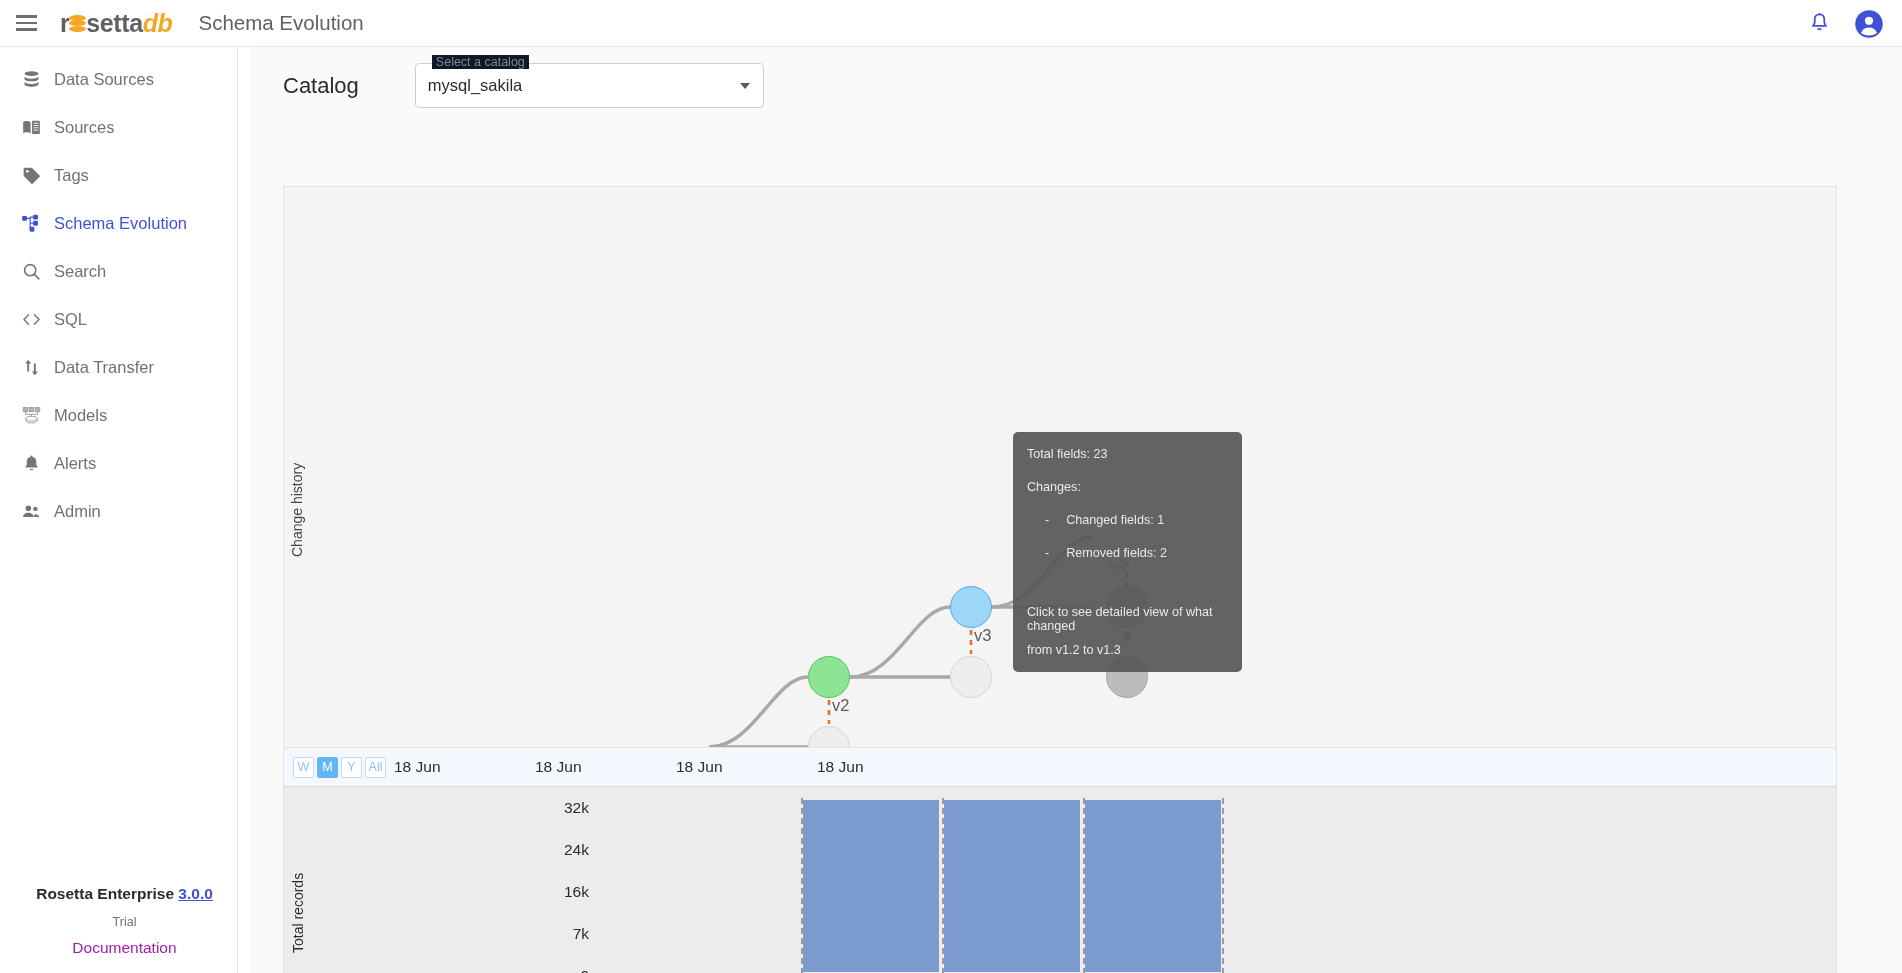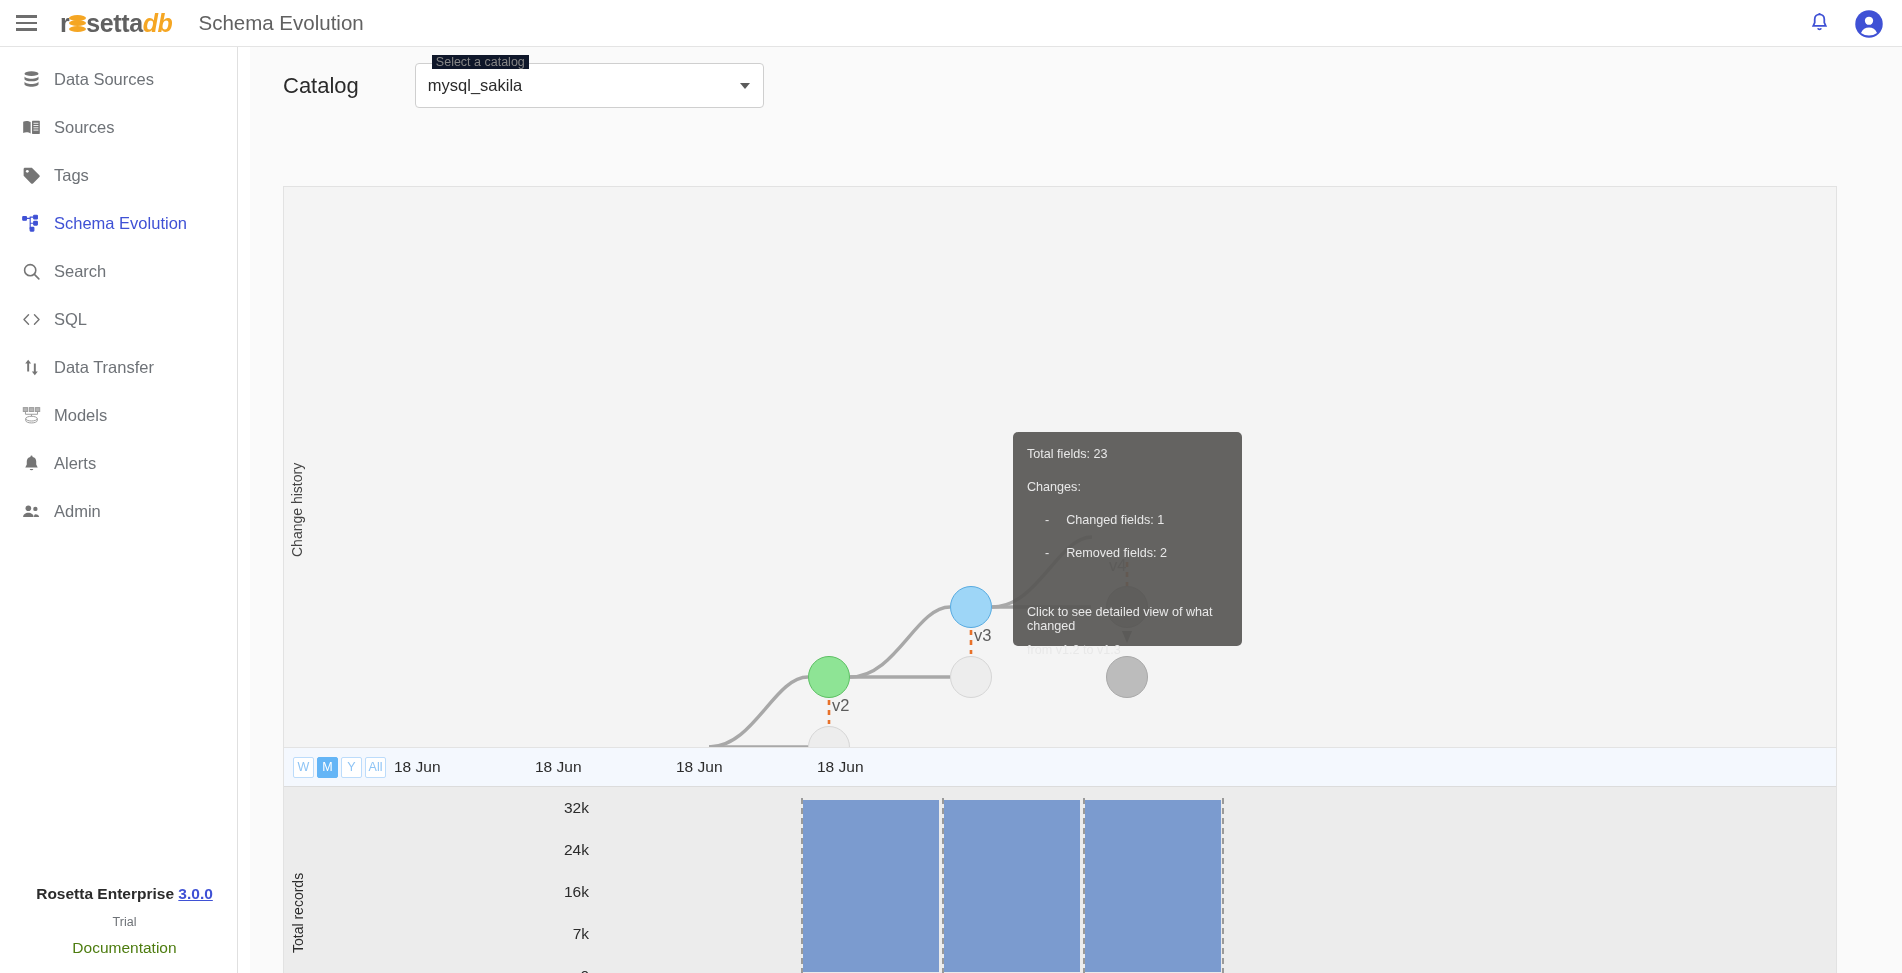--- a/index.html
+++ b/index.html
@@ -75,21 +75,21 @@
   .nav-item .nav-label { font-size: 16.5px; color: #6e7277; }
   .nav-item.active .nav-label { color: #3f51d5; }
   .nav-item.active .nav-icon { color: #3f51d5; }
 
   .sidebar-footer {
     position: absolute; bottom: 16px; left: 0; width: 249px; text-align: center;
   }
   .sf-line1 { font-size: 15.5px; font-weight: bold; color: #2b2b2b; }
   .sf-line1 a { color: #3f51d5; text-decoration: underline; font-weight: bold; }
   .sf-trial { font-size: 12.5px; color: #6e7277; margin-top: 12px; }
-  .sf-doc { font-size: 15.5px; color: #4d7c0f; margin-top: 10px; cursor: pointer; }
+  .sf-doc { font-size: 15.5px; color: #a21caf; margin-top: 10px; cursor: pointer; }
 
   
   .main {
     position: absolute; top: 47px; left: 250px; width: 1652px; height: 926px;
     background: #fafafa; overflow: hidden;
   }
   .catalog-bar {
     position: relative; height: 77px; background: #fafafa;
     display: flex; align-items: center; padding-left: 33px;
   }
@@ -133,21 +133,21 @@
   .node {
     position: absolute; border-radius: 50%; box-sizing: border-box;
   }
   .node-label {
     position: absolute; font-size: 16.5px; color: #5c5c5c; white-space: nowrap;
   }
 
   
   .tooltip {
     position: absolute;
-    left: 729px; top: 245px; width: 229px; height: 214px;
+    left: 729px; top: 245px; width: 229px; height: 240px;
     background: rgba(88,87,85,0.93); border-radius: 5px;
     padding: 16px 14px 0 14px;
     color: #e8e8e8; font-size: 12.6px; line-height: 1.1;
     z-index: 12;
   }
   .tooltip p { margin: 0 0 19px 0; }
   .tooltip p.sub { margin-left: 18px; display: flex; gap: 17px; }
   .tooltip p.gap { margin-top: 46px; margin-bottom: 10px; }
 
   

